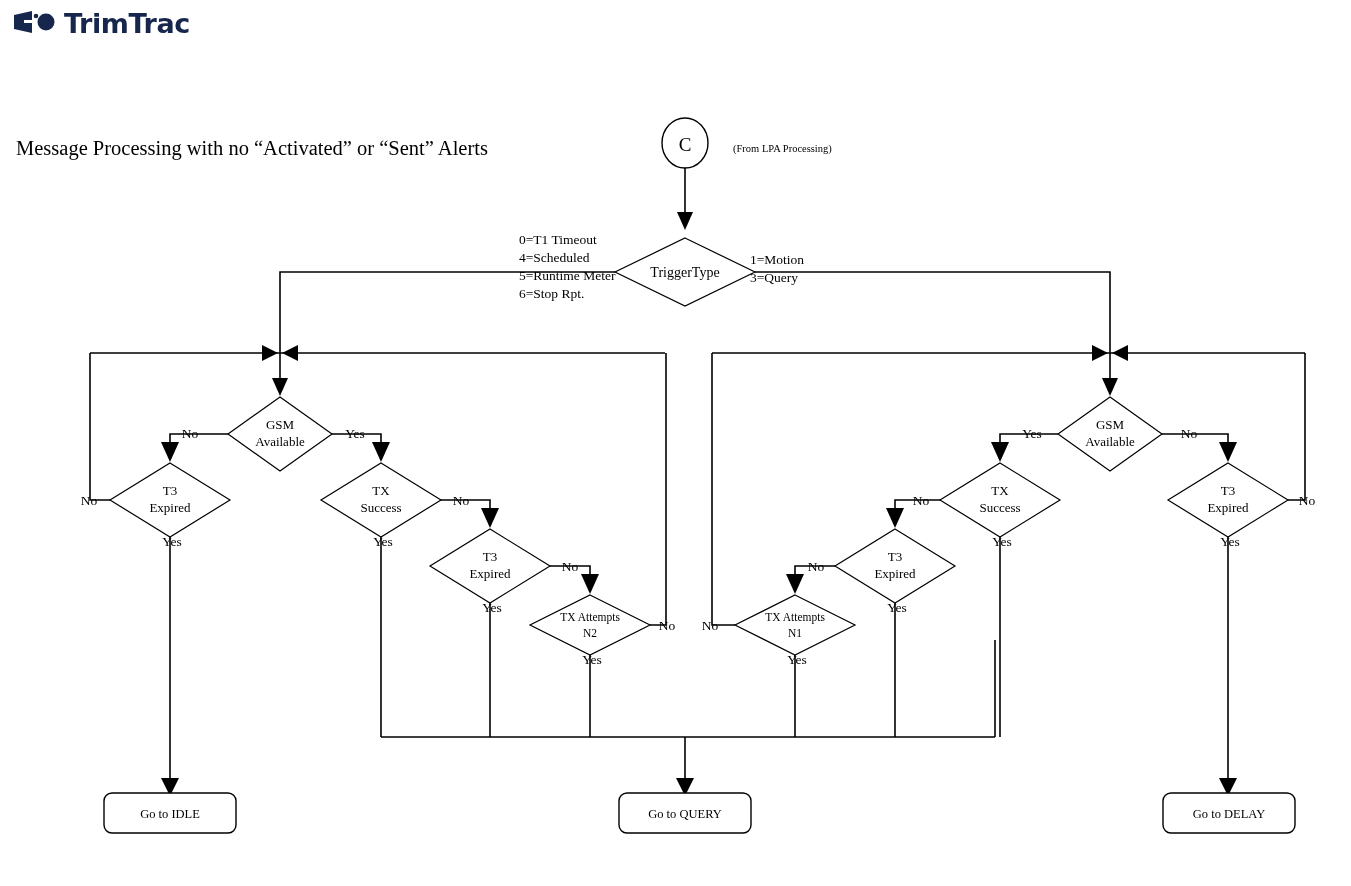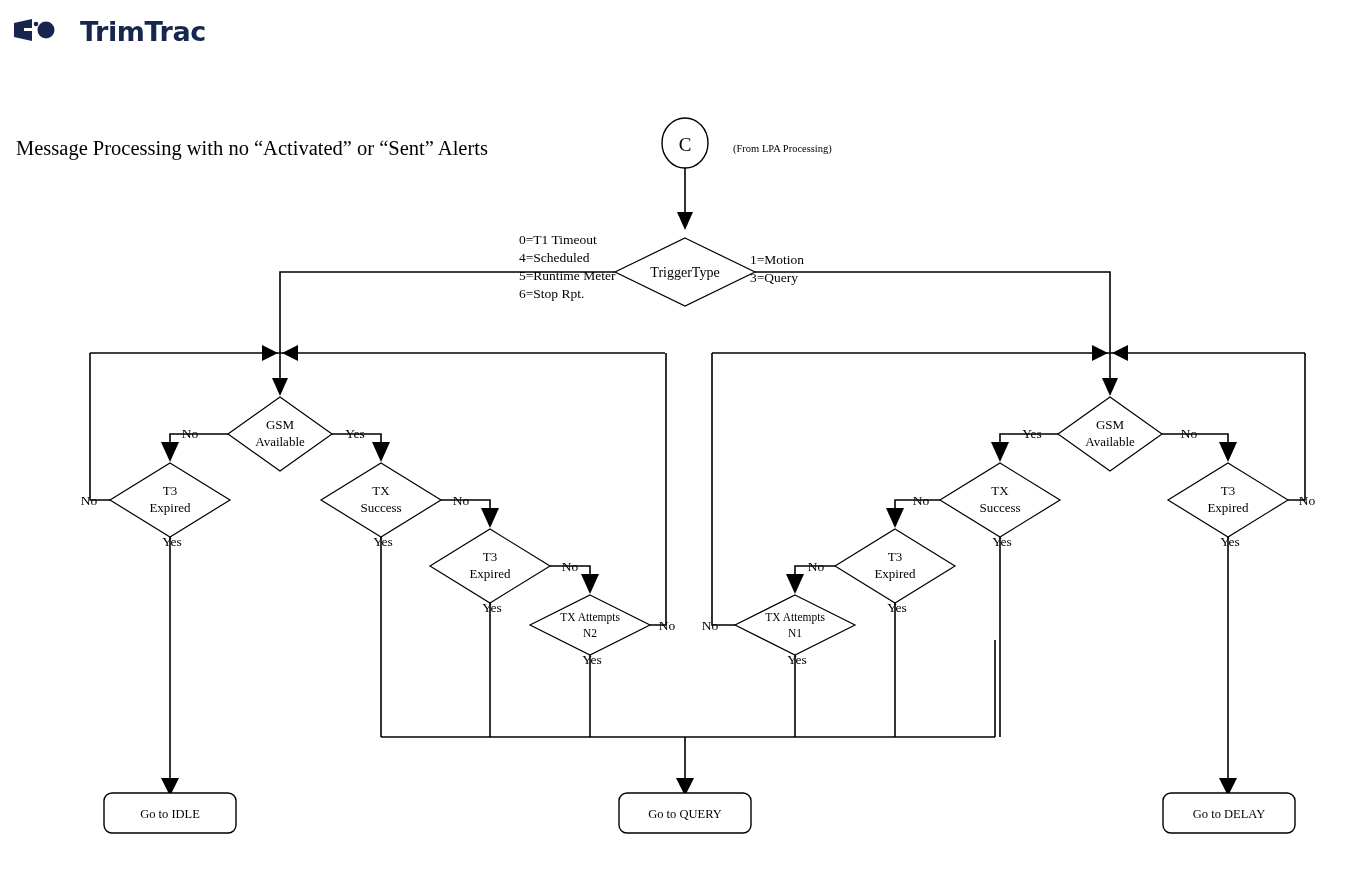--- a/index.html
+++ b/index.html
@@ -17,24 +17,24 @@
   #canvas {
     position: absolute;
     top: 0;
     left: 0;
     width: 1351px;
     height: 886px;
   }
   .logo-wrap {
     position: absolute;
     left: 12px;
-    top: 16px;
+    top: 8px;
     display: flex;
     align-items: center;
-    gap: 24px;
+    gap: 8px;
   }
   .logo-text {
     font-family: "DejaVu Sans", sans-serif;
     font-size: 27px;
     font-weight: bold;
     color: #16264c;
     letter-spacing: -0.4px;
   }
   svg text {
     font-family: "Liberation Serif", serif;

